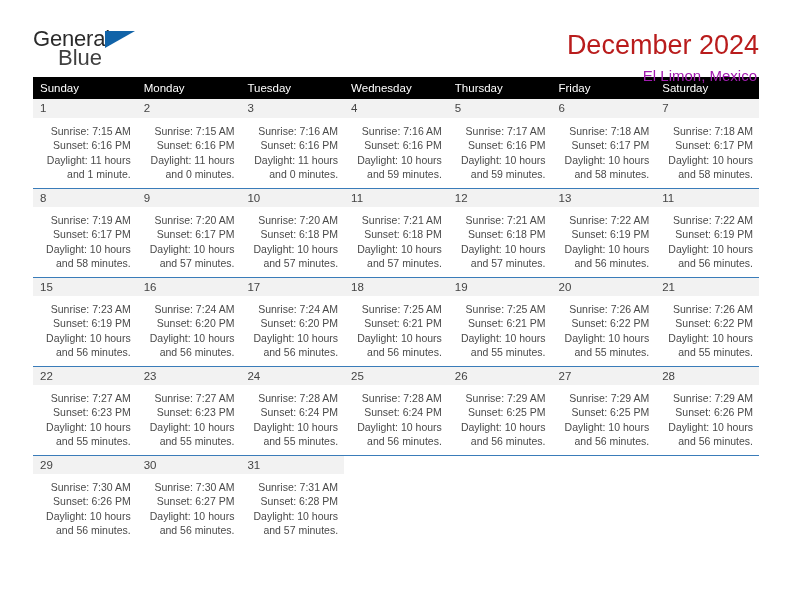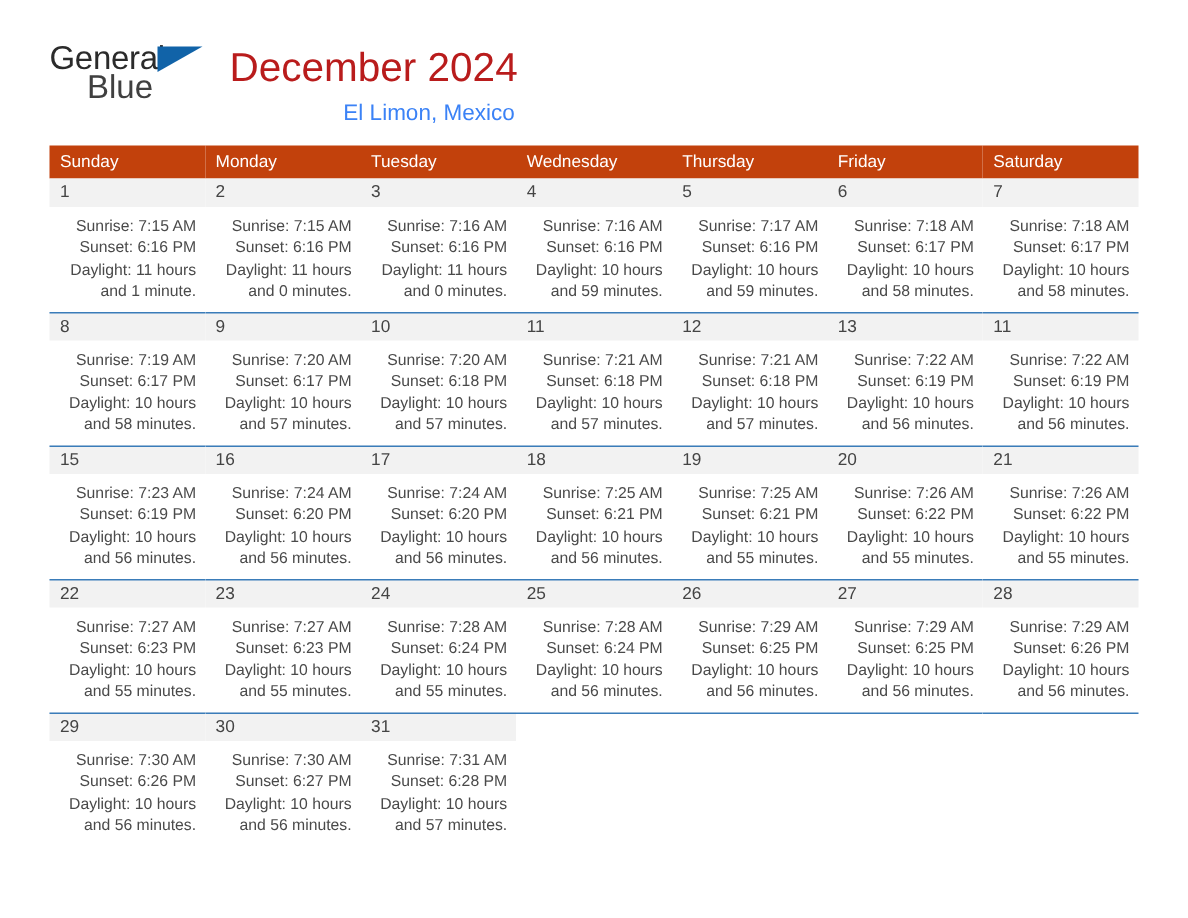--- a/index.html
+++ b/index.html
@@ -19,22 +19,23 @@
     position: relative;
     width: 792px;
     height: 612px;
     padding: 0 33px;
   }
 
   
   .top-bar {
     display: flex;
     align-items: flex-start;
+    justify-content: space-between;
     padding-top: 28px;
-    height: 96px;
+    height: 76px;
   }
   .logo {
     position: relative;
     width: 120px;
     height: 48px;
     line-height: 1;
     user-select: none;
   }
   .logo-general {
     font-size: 22px;
@@ -64,34 +65,34 @@
   }
   .cal-title {
     font-size: 27px;
     color: #b91c1c;
     line-height: 1.15;
     font-weight: normal;
     margin: 0;
   }
   .cal-subtitle {
     font-size: 15px;
-    color: #3b82f6;
+    color: #a21caf;
     margin: 7px 2px 0 0;
     line-height: 1.1;
   }
 
   
   .calendar {
     width: 726px;
     border-collapse: collapse;
     table-layout: fixed;
     margin-top: 1px;
   }
   .calendar th {
-    background: #c2410c;
+    background: #000000;
     color: #ffffff;
     font-size: 11.5px;
     font-weight: normal;
     text-align: left;
     padding: 5px 0 5px 7px;
     height: 21px;
     border: none;
   }
   .calendar td {
     vertical-align: top;

